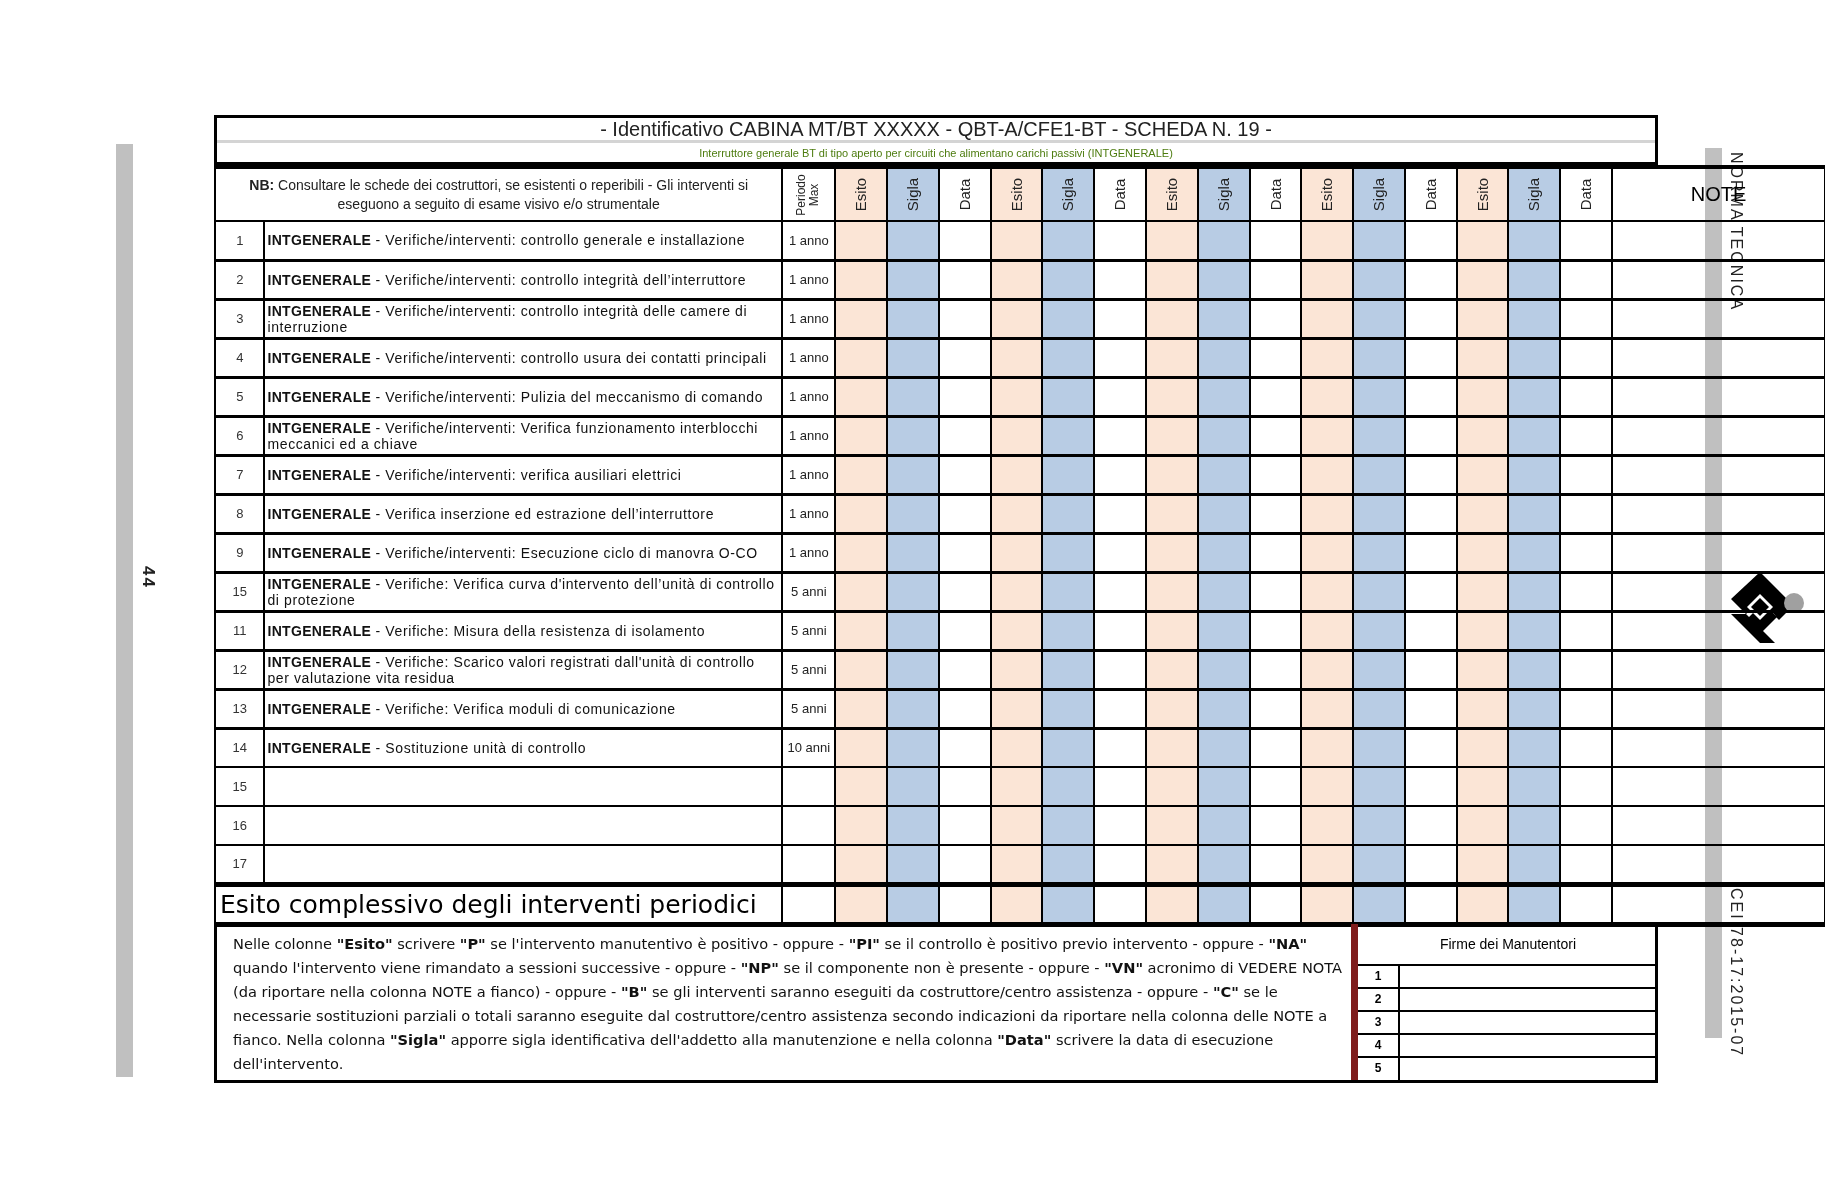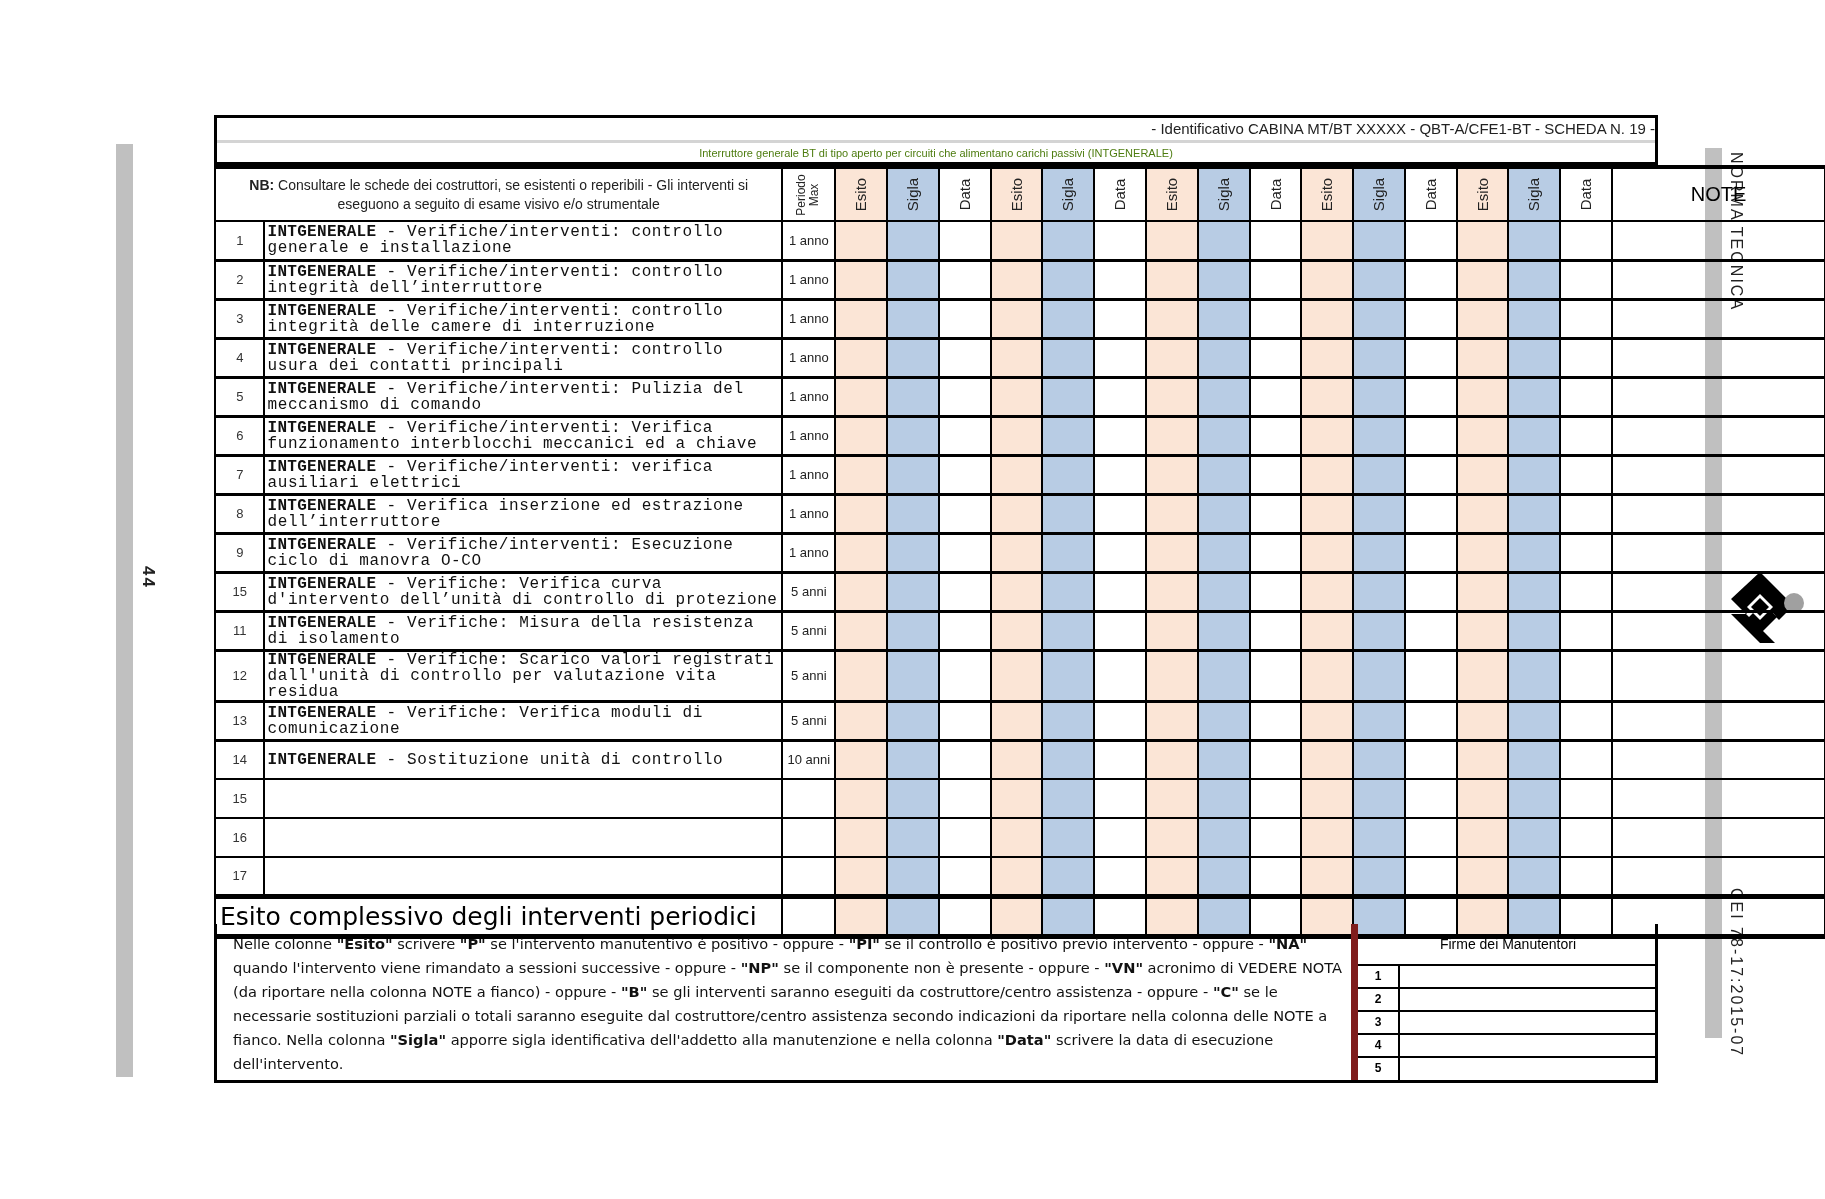--- a/index.html
+++ b/index.html
@@ -2,33 +2,33 @@
 <html><head>
 <meta charset="utf-8">
 <style>
   html, body { margin:0; padding:0; background:#fff; }
   body { width:1825px; height:1199px; position:relative; overflow:hidden; font-family:"Liberation Sans", sans-serif; color:#000; }
   .abs { position:absolute; }
   .graybar { background:#c0c0c0; }
   .vtext { position:absolute; transform-origin:left top; transform:rotate(90deg); white-space:nowrap; font-family:"Liberation Sans", sans-serif; color:#222; letter-spacing:1px; }
   
   #title-box { left:214px; top:115px; width:1444px; height:50px; border:3px solid #000; box-sizing:border-box; }
-  #title-line1 { position:absolute; left:0; right:0; top:0; height:22px; text-align:right; font-size:15px; line-height:22px; border-bottom:3px solid #d4d4d4; color:#222; }
+  #title-line1 { position:absolute; left:0; right:0; top:0; height:22px; text-align:center; font-size:20px; line-height:22px; border-bottom:3px solid #d4d4d4; color:#222; }
   #title-line2 { position:absolute; left:0; right:0; top:25px; height:20px; text-align:center; font-size:11px; line-height:20px; color:#4d7c0f; }
   
   #grid { left:214px; top:165px; width:1612px; border-collapse:collapse; table-layout:fixed; }
   #grid td, #grid th { border:2px solid #000; padding:0; box-sizing:border-box; font-weight:normal; }
   #grid tr.hdr th { border-top:4px solid #000; height:54px; }
   #grid tr.row td { height:39px; }
   #grid tr.row.thick td { border-top:3px solid #000; }
   .c-esito { background:#fbe5d6; }
   .c-sigla { background:#b8cce4; }
   .c-data { background:#fff; }
   .num { text-align:center; font-size:13px; color:#333; }
-  .desc { font-family:Liberation Mono, monospace; font-size:16px; line-height:16px; padding:0 2px !important; letter-spacing:0.6px; color:#111; vertical-align:middle; }
+  .desc { font-family:Liberation Sans, sans-serif; font-size:14px; line-height:16px; padding:0 2px !important; letter-spacing:0.6px; color:#111; vertical-align:middle; }
   .desc b { font-weight:bold; letter-spacing:0.3px; }
   .per { text-align:center; font-size:13px; color:#222;margin-left:16px; }
   .rot { display:block; transform:rotate(-90deg); white-space:nowrap; font-size:15px; color:#222; }
   .rot-small { display:block; transform:rotate(-90deg); white-space:nowrap; font-size:12px; line-height:13px; text-align:center; color:#222; }
   .nb { font-size:14px; line-height:19px; text-align:center; color:#222; padding:0 4px !important; }
   .nb b { font-weight:bold; }
   .note-h { font-size:20px; text-align:center; }
   #grid tr.esito-row td { height:40px; border-top:5px solid #000; border-bottom:5px solid #000; }
   .esito-label { font-family:"DejaVu Sans", sans-serif; font-size:25px; padding-left:4px !important; white-space:nowrap; }
   

